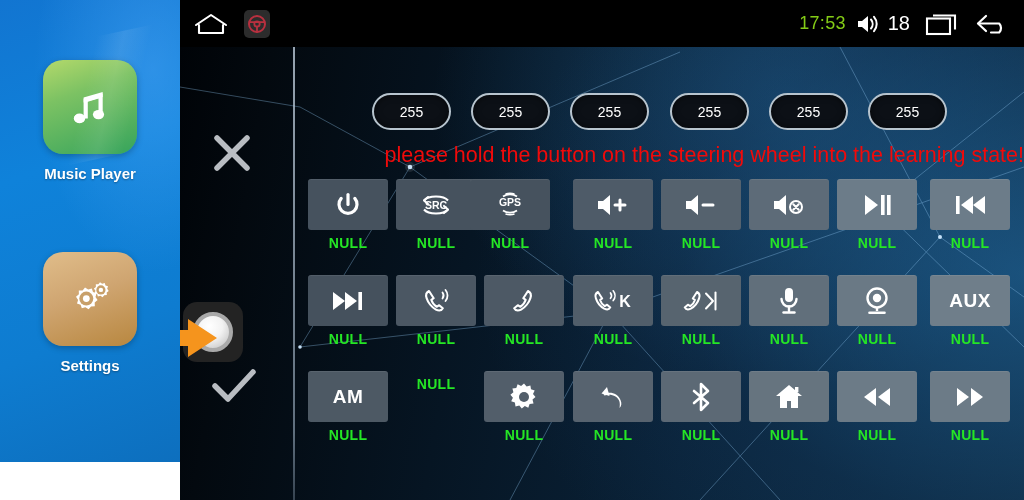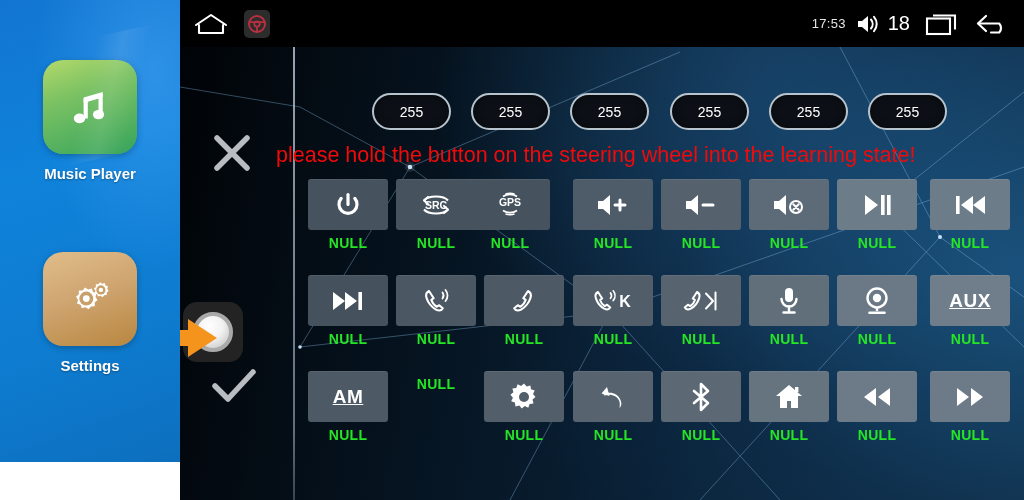--- a/index.html
+++ b/index.html
@@ -44,21 +44,21 @@
     position:absolute; left:180px; top:0; width:844px; height:500px;
     background:#000;
     overflow:hidden;
   }
   .statusbar {
     position:absolute; left:0; top:0; width:844px; height:47px;
     background:#000000; z-index:30;
   }
   .sb-left { position:absolute; left:14px; top:0; height:47px; display:flex; align-items:center; gap:16px; }
   .sb-right { position:absolute; right:14px; top:0; height:47px; display:flex; align-items:center; gap:15px; }
-  .sb-clock { color:#e5e5e5; font-size:13px; letter-spacing:.3px; }
+  .sb-clock { color:#84cc16; font-size:18px; letter-spacing:.3px; }
   .sb-vol-num { color:#fff; font-size:20px; }
   .wheel-btn{
     width:26px;height:28px;border-radius:5px;background:#2c2c2c;
     display:flex;align-items:center;justify-content:center;
   }
 
   
   .content {
     position:absolute; left:0; top:47px; width:844px; height:453px;
     background:
@@ -99,34 +99,34 @@
     background:#0c1016; border:2px solid #b7c4ce;
     display:flex; align-items:center; justify-content:center;
     color:#ffffff; font-size:14px;
     box-shadow:inset 0 0 7px rgba(0,0,0,.6);
   }
 
   
   .notice {
     position:absolute; left:96px; top:96px; width:748px;
     color:#f00a0a; font-size:21.5px; white-space:nowrap; z-index:5;
-    text-align:left;
+    text-align:right;
   }
 
   
   .grid { position:absolute; left:128px; top:132px; width:706px; z-index:5; }
   .grid-row { position:relative; height:96px; }
   .cell { position:absolute; top:0; width:80px; }
   .btn {
     width:80px; height:51px; border-radius:3px;
     display:flex; align-items:center; justify-content:center;
     color:#ffffff;
     box-shadow:inset 0 1px 0 rgba(255,255,255,.07);
   }
-  .btn-txt { font-size:19px; font-weight:bold; letter-spacing:.5px;text-decoration:underline; }
+  .btn-txt { font-size:19px; font-weight:bold; letter-spacing:.5px; }
   .cell-label {
     margin-top:5px; text-align:center; color:#25e625;
     font-size:14px; font-weight:bold; letter-spacing:.3px;
   }
   svg.gi { display:block; }
 </style>
 </head>
 <body>
 
 <div id="root">

